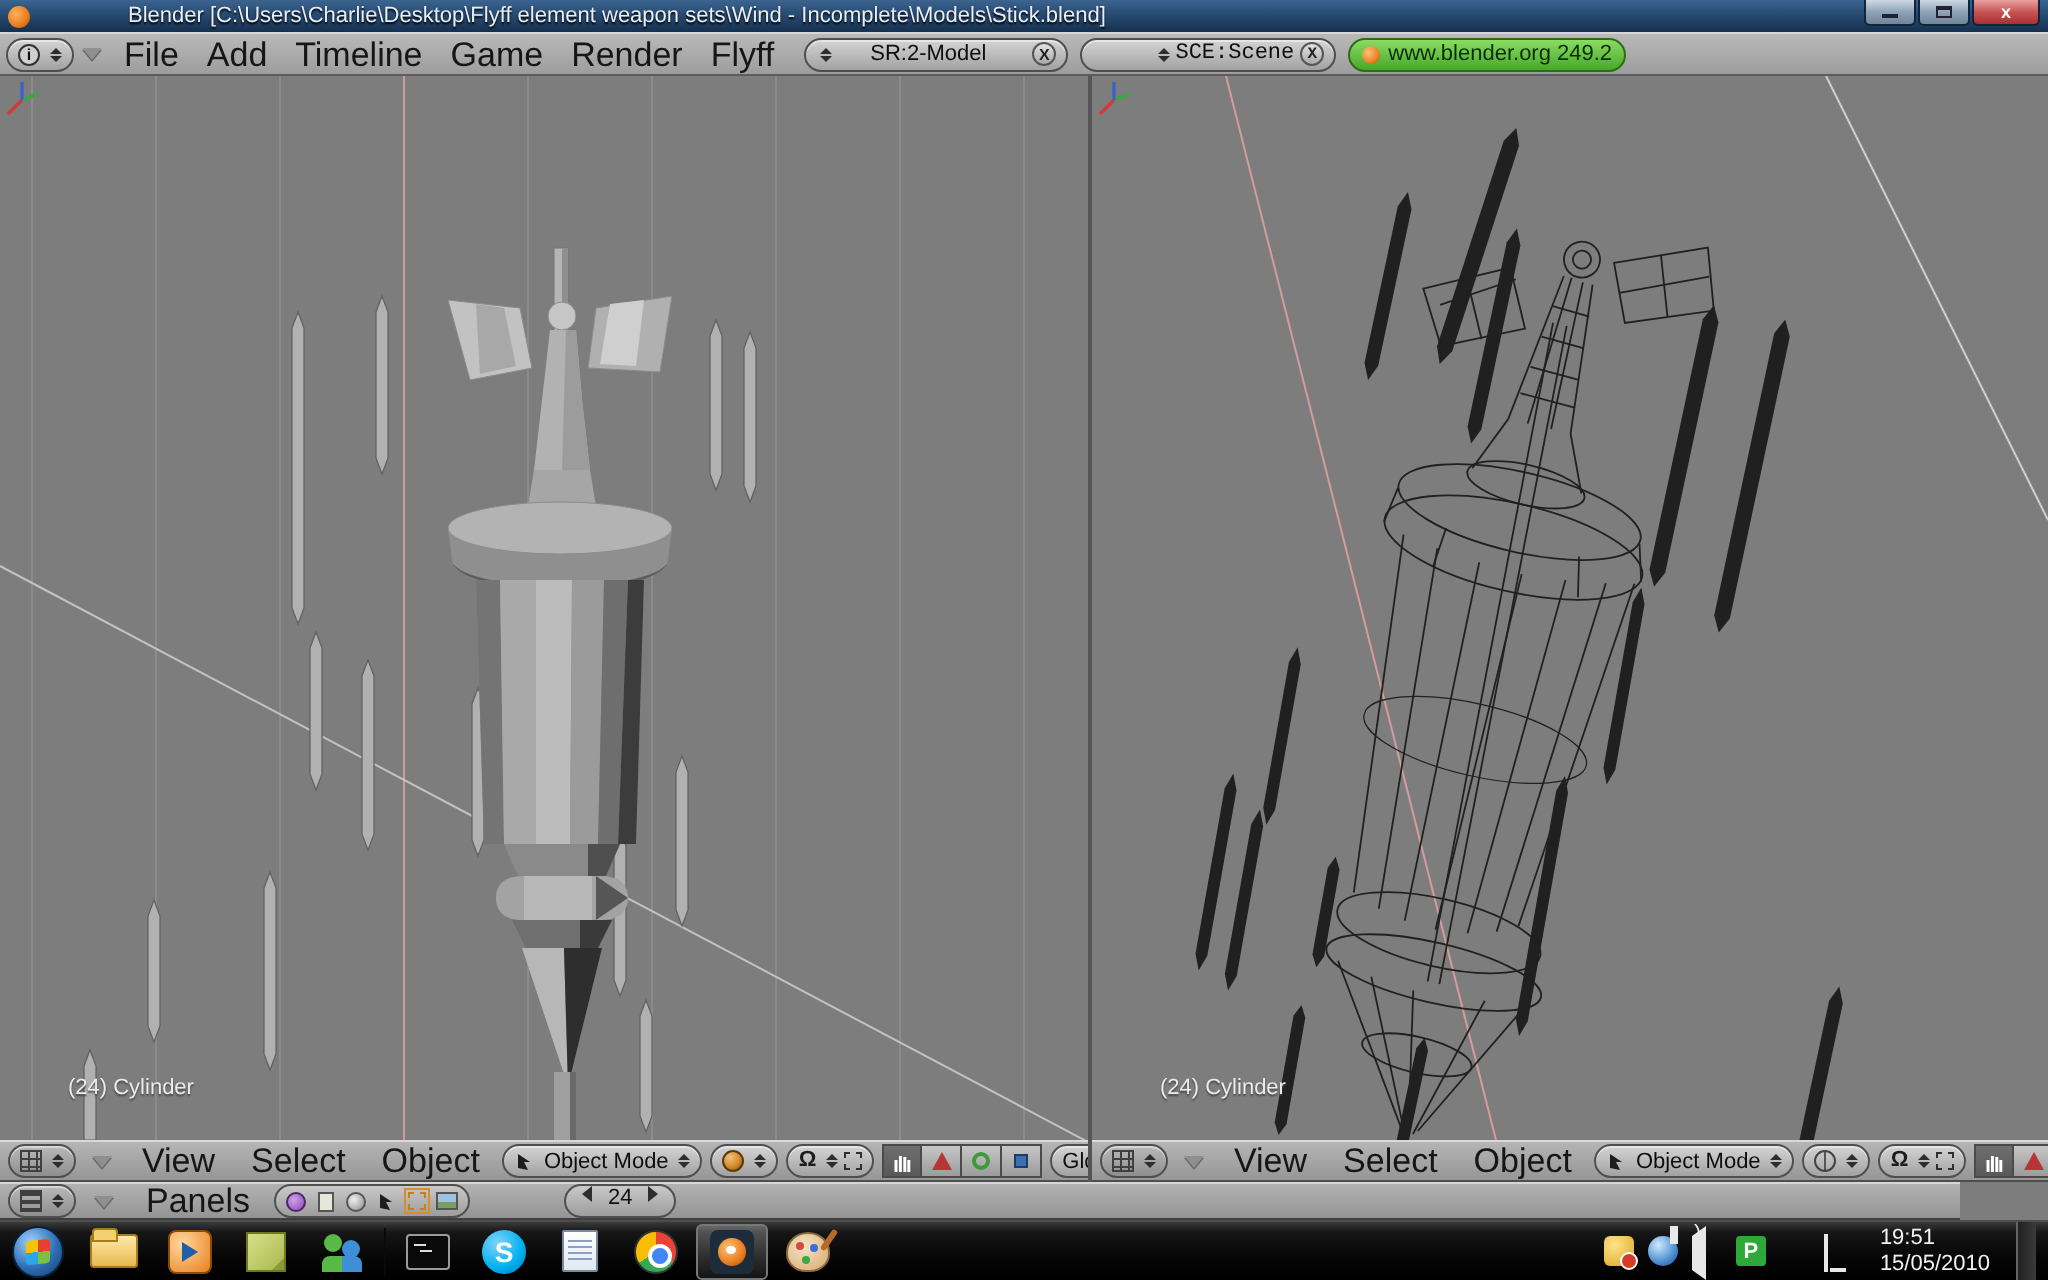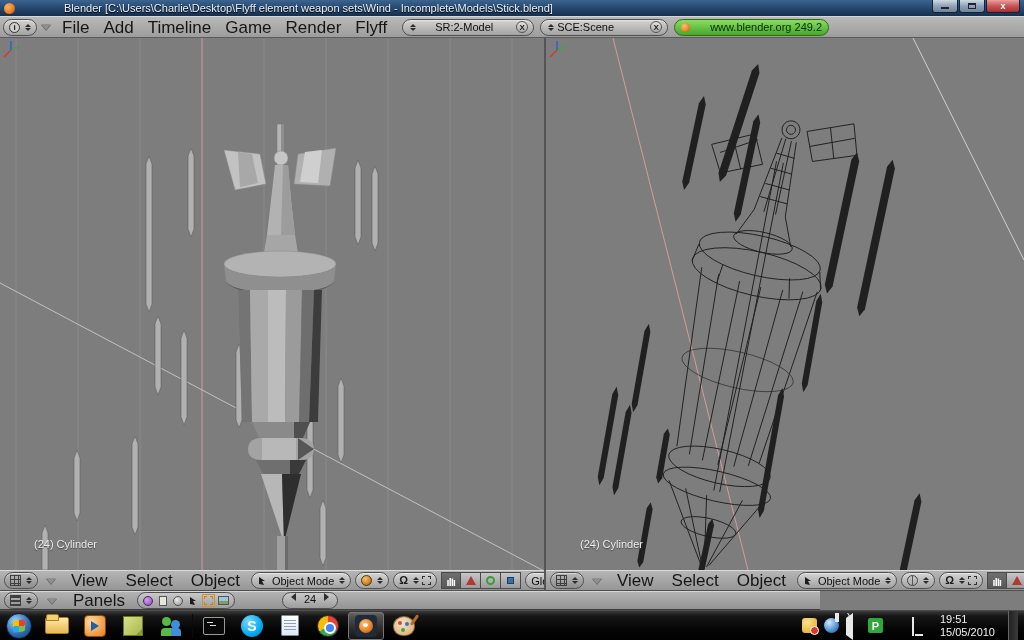--- a/index.html
+++ b/index.html
@@ -41,21 +41,21 @@
     border:1px solid #555; font-size:8px; font-weight:bold; color:#222; display:flex; align-items:center; justify-content:center; }
   .gridicon { width:11px; height:11px; border:1px solid #3f3f3f;
     background-image:linear-gradient(#3f3f3f 1px,transparent 1px),linear-gradient(90deg,#3f3f3f 1px,transparent 1px);
     background-size:4px 4px; background-position:-1px -1px; }
   .barsicon { width:11px; height:11px; border:1px solid #3f3f3f;
     background-image:linear-gradient(#3f3f3f 2px,transparent 2px); background-size:11px 4px; }
   .circ-i { width:11px; height:11px; border-radius:50%; border:1px solid #333; background:#cfcfcf;
     font-size:8px; font-weight:bold; color:#111; display:flex; align-items:center; justify-content:center; }
 
   #menubar { position:absolute; left:0; top:16px; width:1024px; height:22px; display:flex; align-items:center; padding:0 3px; }
-  .green-pill { display:inline-flex; align-items:center; gap:20px; height:17px; padding:0 6px;
+  .green-pill { display:inline-flex; align-items:center; gap:4px; height:17px; padding:0 6px;
     background:linear-gradient(#8adc62,#47a829); border:1px solid #2c6e14; border-radius:9px;
     font-size:11px; color:#062d00; white-space:nowrap; }
   .blender-dot { width:9px; height:9px; border-radius:50%;
     background:radial-gradient(circle at 35% 35%,#ffc27d,#e87d1e 65%,#8a4a08); }
   .stats { font-size:11px; color:#1d1d1d; margin-left:8px; white-space:nowrap; }
 
   
   #workspace { position:absolute; left:0; top:38px; width:1024px; height:532px; background:#555; }
   .vp { position:absolute; top:0; height:532px; background:#7d7d7d; overflow:hidden; }
   #vp-left { left:0; width:544px; }
@@ -83,21 +83,21 @@
   .layers::after { content:""; position:absolute; left:1px; top:1px; width:9px; height:6px; background:#cfcfcf; box-shadow:inset 2px 2px 0 -1px #3a3a3a; }
   .layers.plain::after { display:none; }
   .ballicon { width:11px; height:11px; border-radius:50%; }
   .ball-solid { background:radial-gradient(circle at 35% 30%,#f3c27a,#cf8526 60%,#7c4a0a); border:1px solid #5a3a08; }
   .ball-wire { background:radial-gradient(circle at 35% 30%,#e9e9e9,#9a9a9a 70%,#6a6a6a); border:1px solid #444;
     background-image:linear-gradient(90deg,transparent 4px,#555 4px,#555 5px,transparent 5px); }
   .snapbox { width:9px; height:9px; border:1px dashed #2f2f2f; }
   .omega { font-size:11px; font-weight:bold; color:#1c1c1c; line-height:1; }
 
   
-  #btnbar { position:absolute; left:0; top:591px; width:820px; height:19px; display:flex; align-items:center; gap:5px; padding:0 4px;
+  #btnbar { position:absolute; left:0; top:591px; width:980px; height:19px; display:flex; align-items:center; gap:5px; padding:0 4px;
     background:linear-gradient(#b2b2b2,#949494); border-top:1px solid #d6d6d6; border-bottom:1px solid #3f3f3f; }
   .ctxgroup { display:inline-flex; align-items:center; gap:2px; height:17px; padding:0 4px;
     background:linear-gradient(#c9c9c9,#9d9d9d); border:1px solid #4f4f4f; border-radius:9px; }
   .ctx { width:13px; height:13px; display:inline-flex; align-items:center; justify-content:center; }
   .ctx .dot-purple { width:10px; height:10px; border-radius:50%; background:radial-gradient(circle at 35% 35%,#cfa0e8,#8b4bb5); border:1px solid #4e2368; }
   .ctx .page { width:8px; height:10px; background:#e7e7d8; border:1px solid #555; }
   .ctx .dot-gray { width:10px; height:10px; border-radius:50%; background:radial-gradient(circle at 35% 35%,#eee,#8d8d8d); border:1px solid #555; }
   .ctx.active { outline:1px solid #d88f2a; outline-offset:-1px; }
   .ctx .dash-sq { width:9px; height:9px; border:1px dashed #c87f1d; }
   .ctx .pic { width:11px; height:9px; background:linear-gradient(#9fc2e0 55%,#7ba05e 55%); border:1px solid #555; }
@@ -198,21 +198,21 @@
     <span class="pill" style="margin-left:8px; width:132px; justify-content:space-between;">
       <span style="display:inline-flex;align-items:center;gap:19px;">
         <span class="stepper">
             <i class="up"></i>
             <i class="down"></i>
           </span>
         <span>SR:2-Model</span>
       </span>
       <span class="xdot">X</span>
     </span>
-    <span class="pill" style="margin-left:6px; width:128px; justify-content:space-between;">
+    <span class="pill" style="margin-left:6px; width:128px; justify-content:flex-end;font-family:Liberation Mono, monospace;">
       <span style="display:inline-flex;align-items:center;gap:3px;">
         <span class="stepper">
             <i class="up"></i>
             <i class="down"></i>
           </span>
         <span>SCE:Scene</span>
       </span>
       <span class="xdot">X</span>
     </span>
     <span class="green-pill" style="margin-left:6px;">

